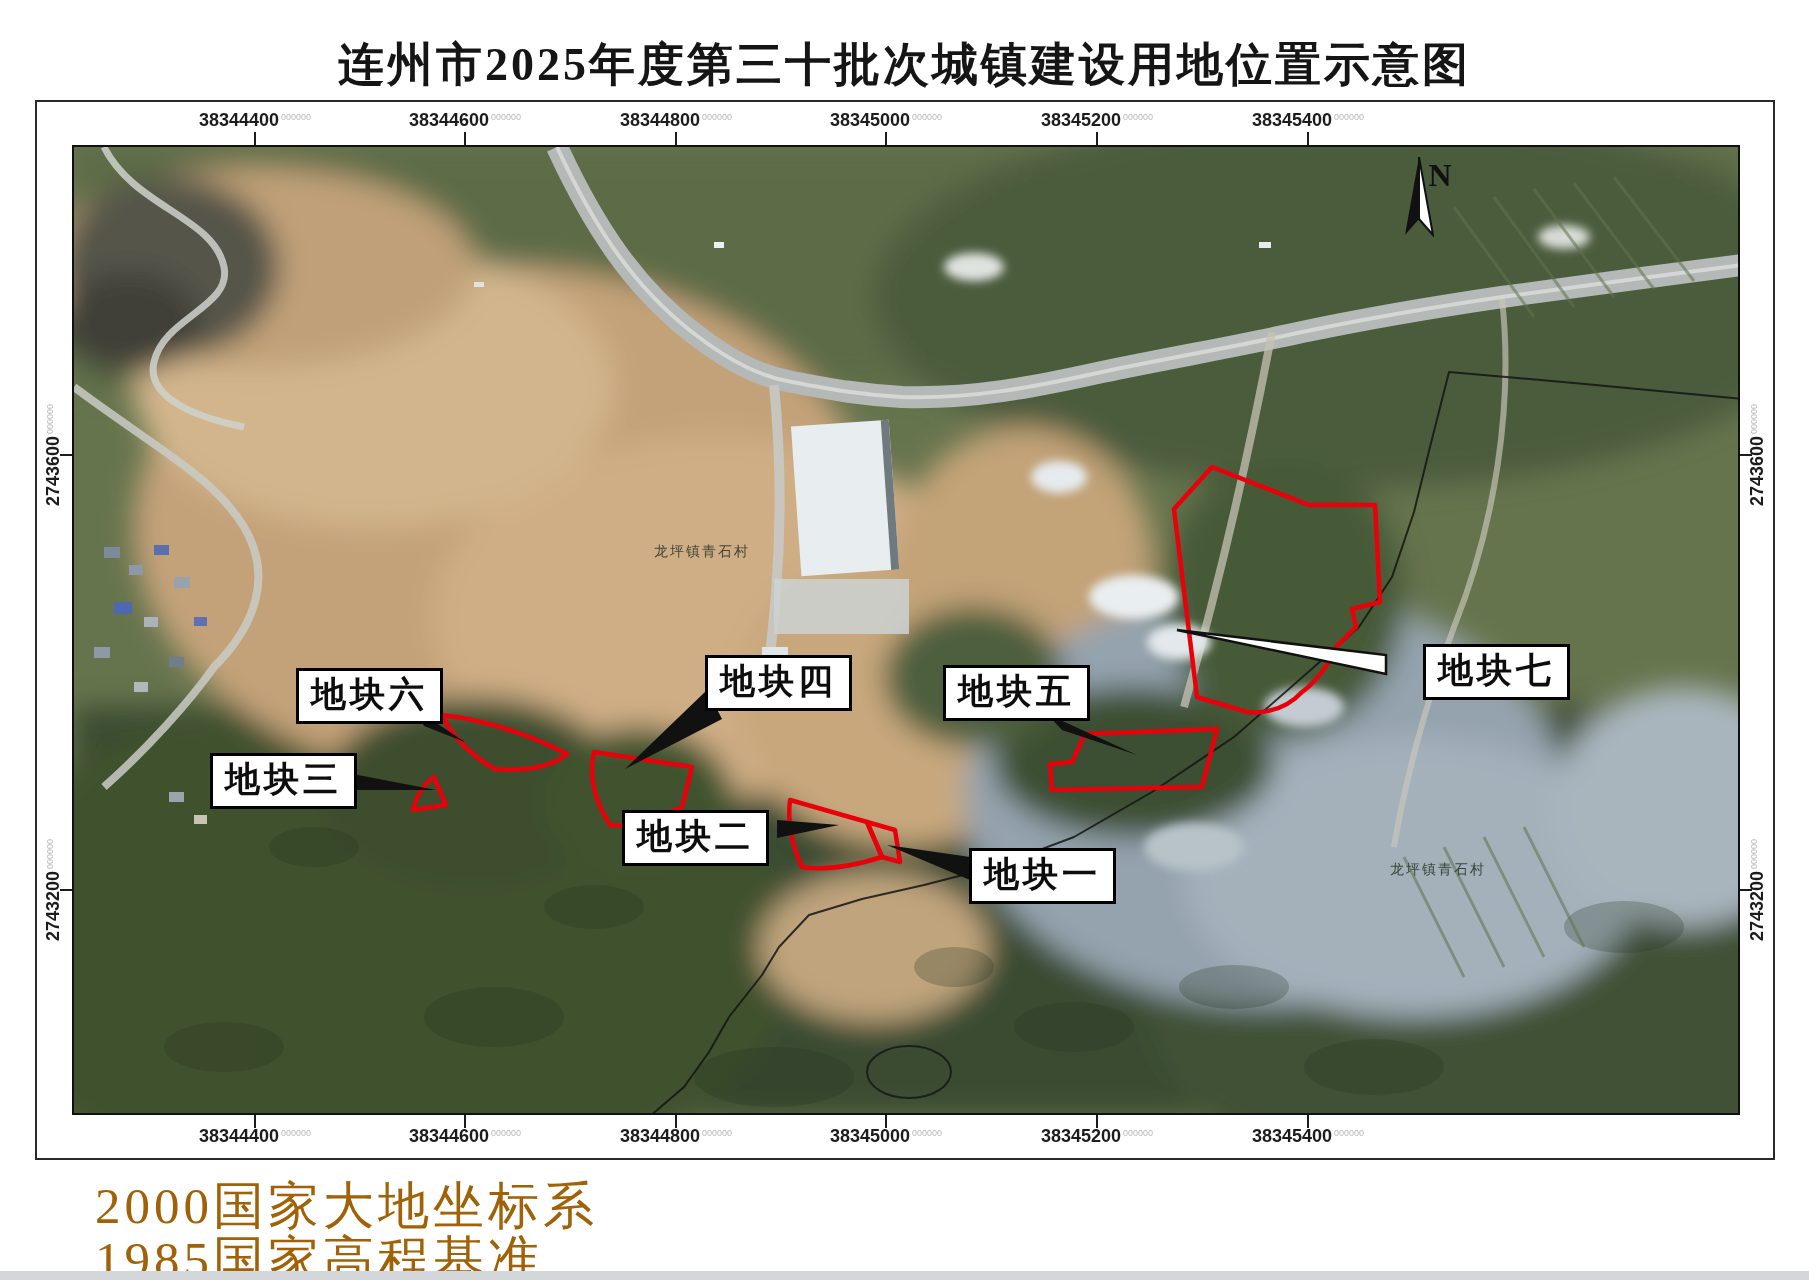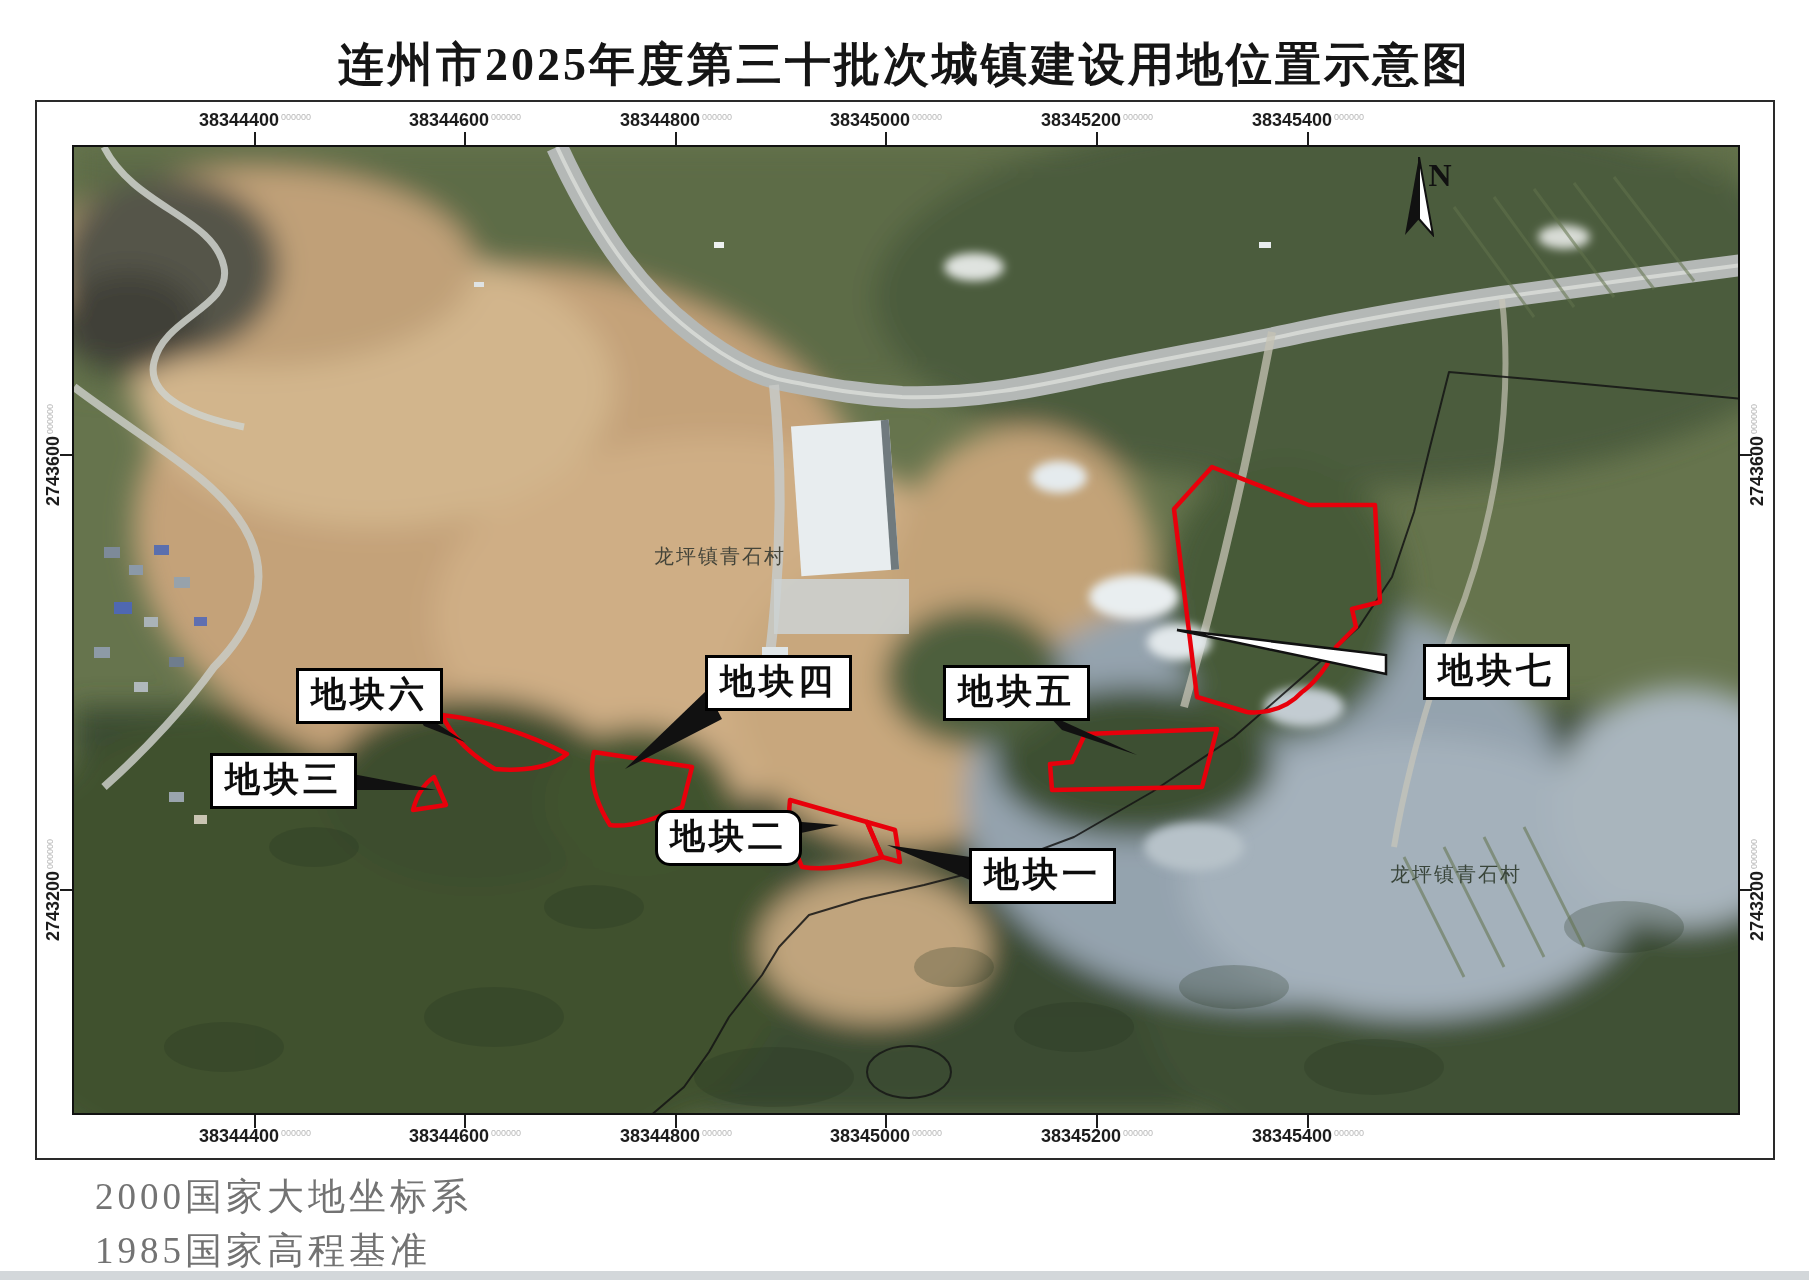--- a/index.html
+++ b/index.html
@@ -32,26 +32,26 @@
   .callout{
     position:absolute;background:#ffffff;border:3px solid #000;
     padding:4px 12px 6px;font-size:35px;font-weight:700;letter-spacing:4px;
     line-height:1.15;color:#0d0d0d;white-space:nowrap;
   }
   .scale-text{
     position:absolute;left:1168px;top:722px;font-family:"Liberation Sans", sans-serif;
     font-size:52px;font-weight:500;color:#2d2d2d;opacity:.92;letter-spacing:2px;
   }
   .place-name{
-    position:absolute;font-size:20px;color:#45453a;letter-spacing:2px;white-space:nowrap;text-align:center;
+    position:absolute;font-size:14px;color:#45453a;letter-spacing:2px;white-space:nowrap;text-align:center;
   }
   .place-name.v2{color:#39453a;}
   .north{position:absolute;left:1330px;top:10px;width:72px;text-align:center;}
   .north .n-letter{font-size:32px;font-weight:700;color:#111;font-family:"Liberation Serif",serif;}
-  .footer-text{position:absolute;left:95px;font-size:37px;letter-spacing:4px;color:#737373;}
+  .footer-text{position:absolute;left:95px;font-size:51px;letter-spacing:4px;color:#a16207;}
   .footer-text.l1{top:1172px;}
   .footer-text.l2{top:1226px;}
   .bottom-strip{position:absolute;left:0;bottom:0;width:1809px;height:9px;background:#d3d7da;}
 </style>
 </head>
 <body>
 
 <div class="title">连州市2025年度第三十批次城镇建设用地位置示意图</div>
 
 <div class="neatline"></div>
@@ -223,21 +223,21 @@
       <polygon points="263,624 263,643 362,643" fill="#111"></polygon>
       <polygon points="633,543 648,572 551,622" fill="#111"></polygon>
       <polygon points="703,673 703,691 765,678" fill="#111"></polygon>
       <polygon points="973,567 988,583 1063,608" fill="#111"></polygon>
       <polygon points="896,710 896,733 813,698" fill="#111"></polygon>
       <polygon points="1312,508 1312,527 1103,483" fill="#ffffff" stroke="#111" stroke-width="2.5"></polygon>
     </g>
   </svg>
 
   <div class="callout" style="left:895px;top:701px;">地块一</div>
-  <div class="callout" style="left:581px;top:663px;border-radius:15px;">地块二</div>
+  <div class="callout" style="left:548px;top:663px;">地块二</div>
   <div class="callout" style="left:136px;top:606px;">地块三</div>
   <div class="callout" style="left:631px;top:508px;">地块四</div>
   <div class="callout" style="left:869px;top:518px;">地块五</div>
   <div class="callout" style="left:222px;top:521px;">地块六</div>
   <div class="callout" style="left:1349px;top:497px;">地块七</div>
 
   <div class="north">
     <div class="n-letter">N</div>
     <svg width="30" height="80" viewBox="0 0 30 80">
       <polygon points="15,0 1,78 15,62" fill="#111"></polygon>

